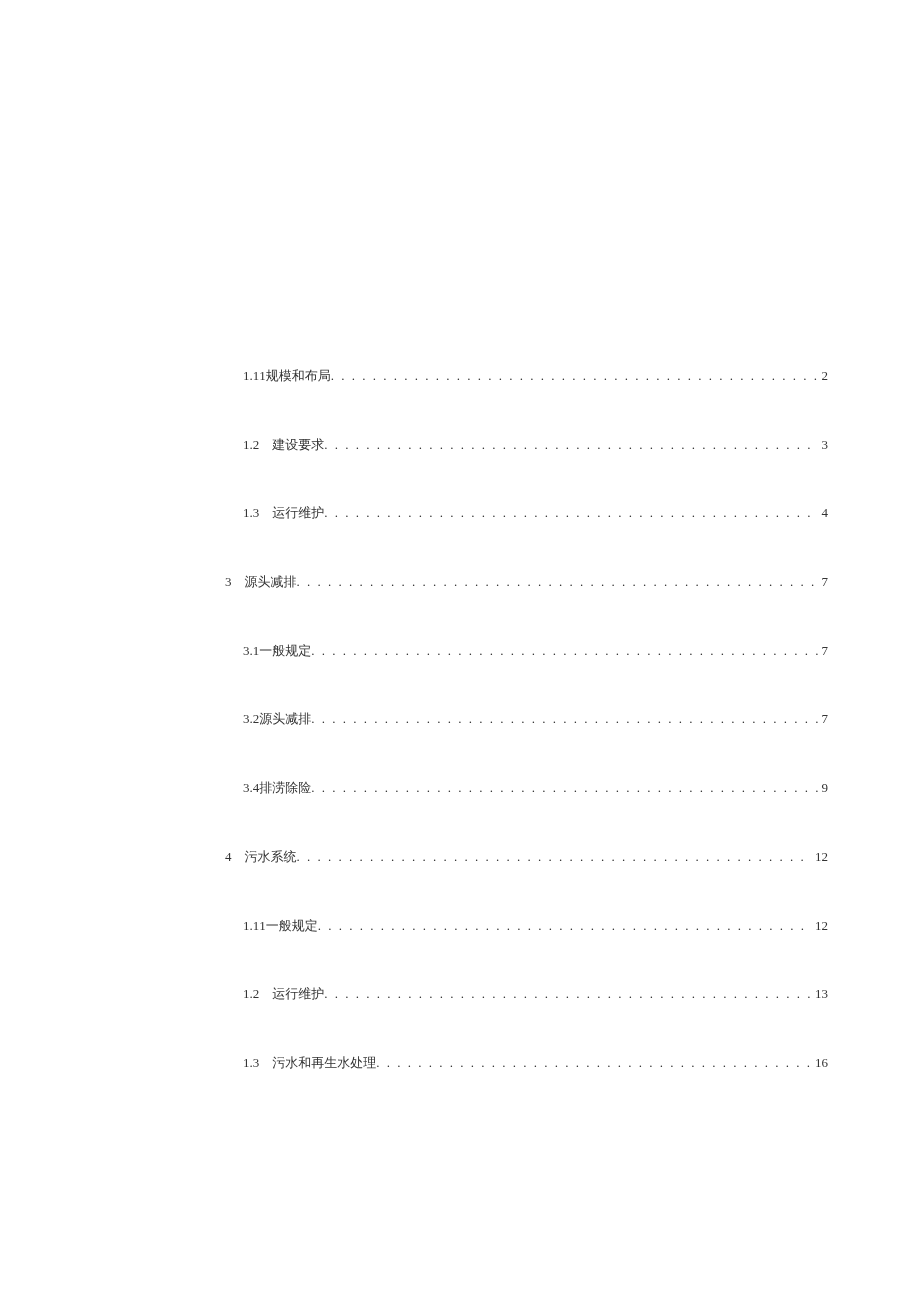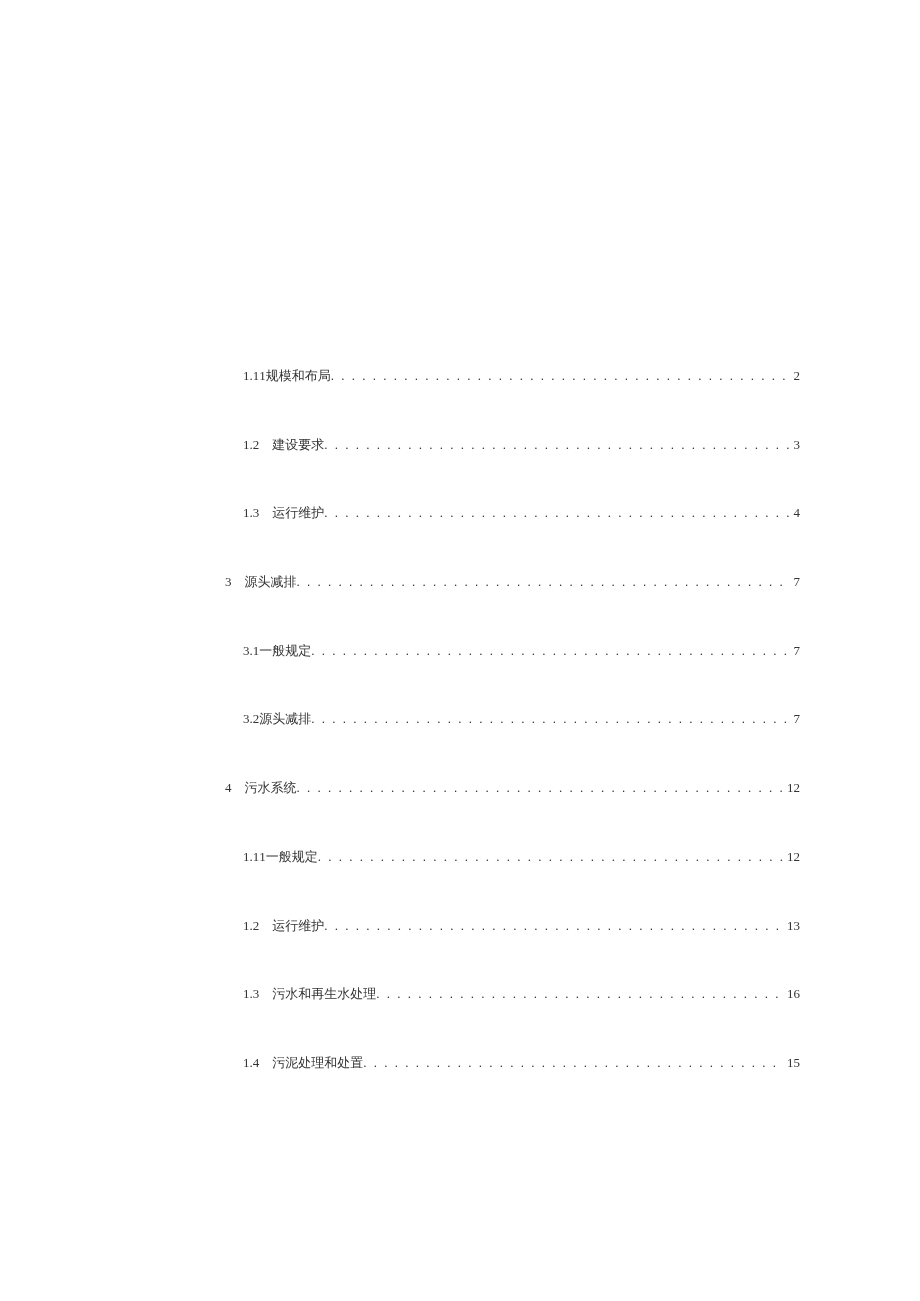--- a/index.html
+++ b/index.html
@@ -9,21 +9,21 @@
     height: 1301px;
     background: #ffffff;
     font-family: "SimSun", "Songti SC", serif;
     color: #333333;
   }
   .page {
     position: relative;
     width: 920px;
     height: 937px;
     box-sizing: border-box;
-    padding: 320px 120px 0 225px; 
+    padding: 320px 92px 0 225px; 
   }
   .toc {
     font-size: 13px;
     line-height: 1.9;
   }
   .toc-row {
     display: flex;
     align-items: baseline;
     white-space: nowrap;
     overflow: hidden;
@@ -98,20 +98,27 @@
         <span class="leader"></span>
         <span class="pg">7</span>
       </div>
       <div class="toc-row section">
         <span class="num">3.2</span>
         <span class="gap"> </span>
         <span class="title">源头减排</span>
         <span class="leader"></span>
         <span class="pg">7</span>
       </div>
+      <div class="toc-row section">
+        <span class="num">3.4</span>
+        <span class="gap"> </span>
+        <span class="title">排涝除险</span>
+        <span class="leader"></span>
+        <span class="pg">9</span>
+      </div>
       <div class="toc-row chapter">
         <span class="num">4</span>
         <span class="gap">　</span>
         <span class="title">污水系统</span>
         <span class="leader"></span>
         <span class="pg">12</span>
       </div>
       <div class="toc-row section">
         <span class="num">1.1</span>
         <span class="gap"> 1 </span>
@@ -126,21 +133,14 @@
         <span class="leader"></span>
         <span class="pg">13</span>
       </div>
       <div class="toc-row section">
         <span class="num">1.3</span>
         <span class="gap">　</span>
         <span class="title">污水和再生水处理</span>
         <span class="leader"></span>
         <span class="pg">16</span>
       </div>
-      <div class="toc-row section">
-        <span class="num">1.4</span>
-        <span class="gap">　</span>
-        <span class="title">污泥处理和处置</span>
-        <span class="leader"></span>
-        <span class="pg">15</span>
-      </div>
     </div>
 </div>
 
 </body></html>

